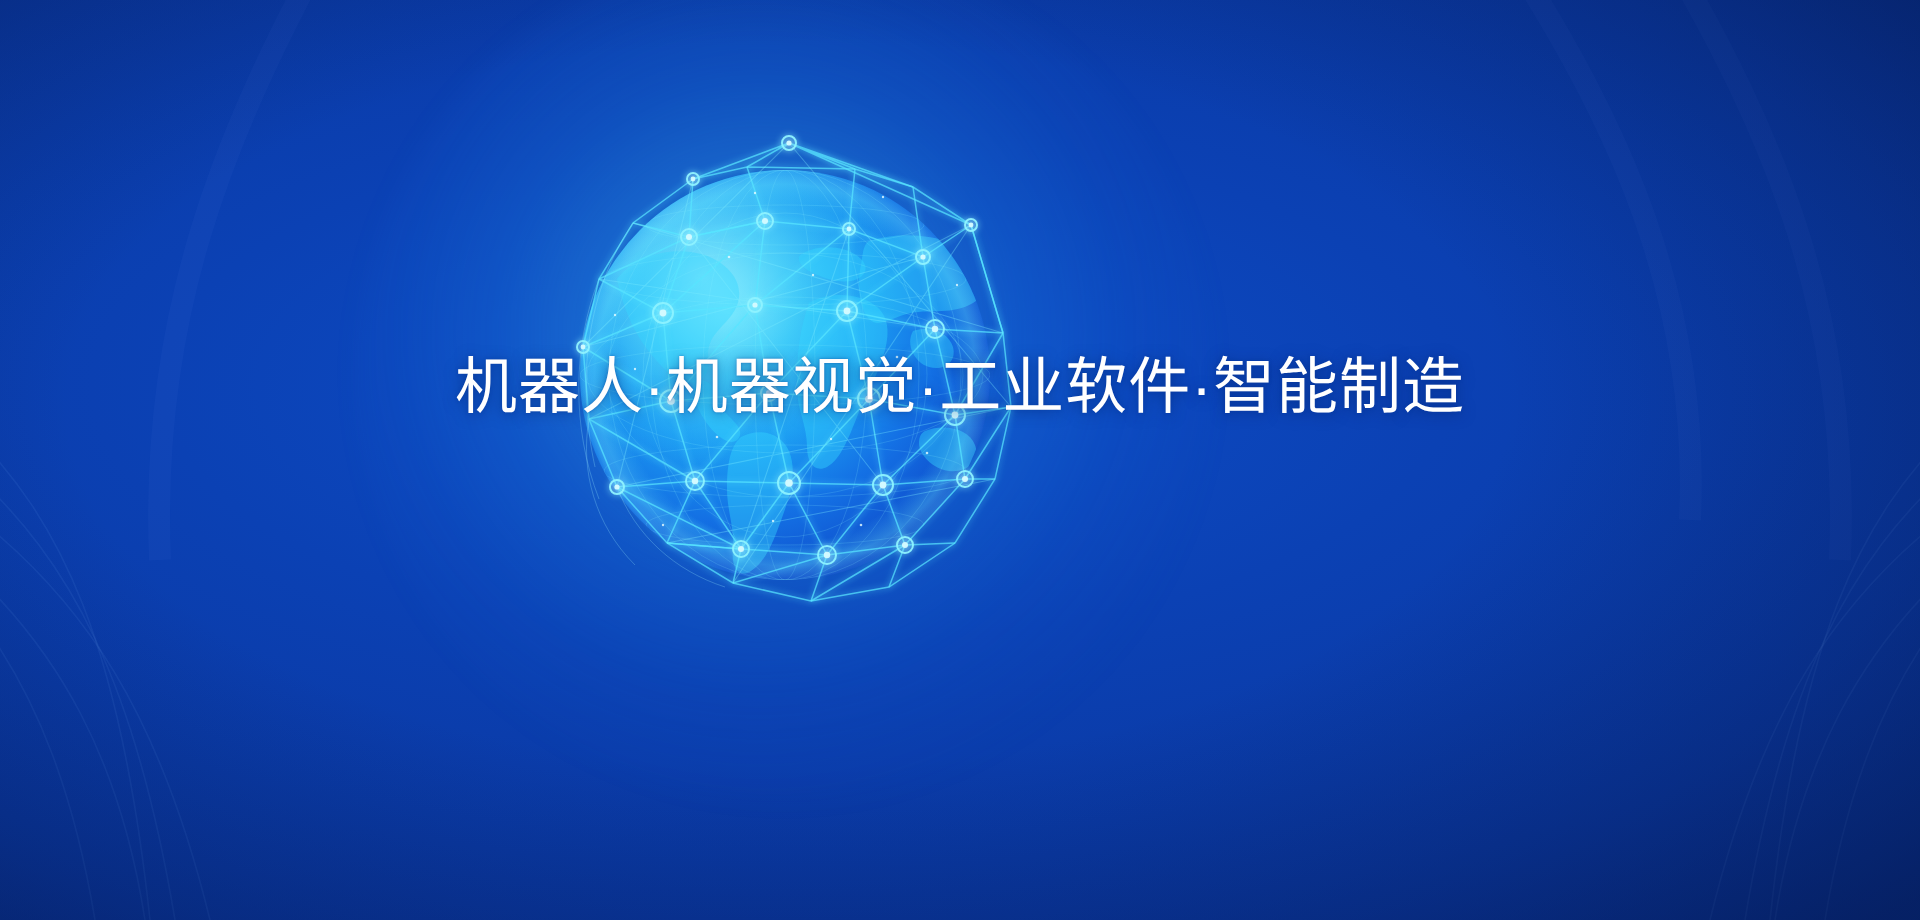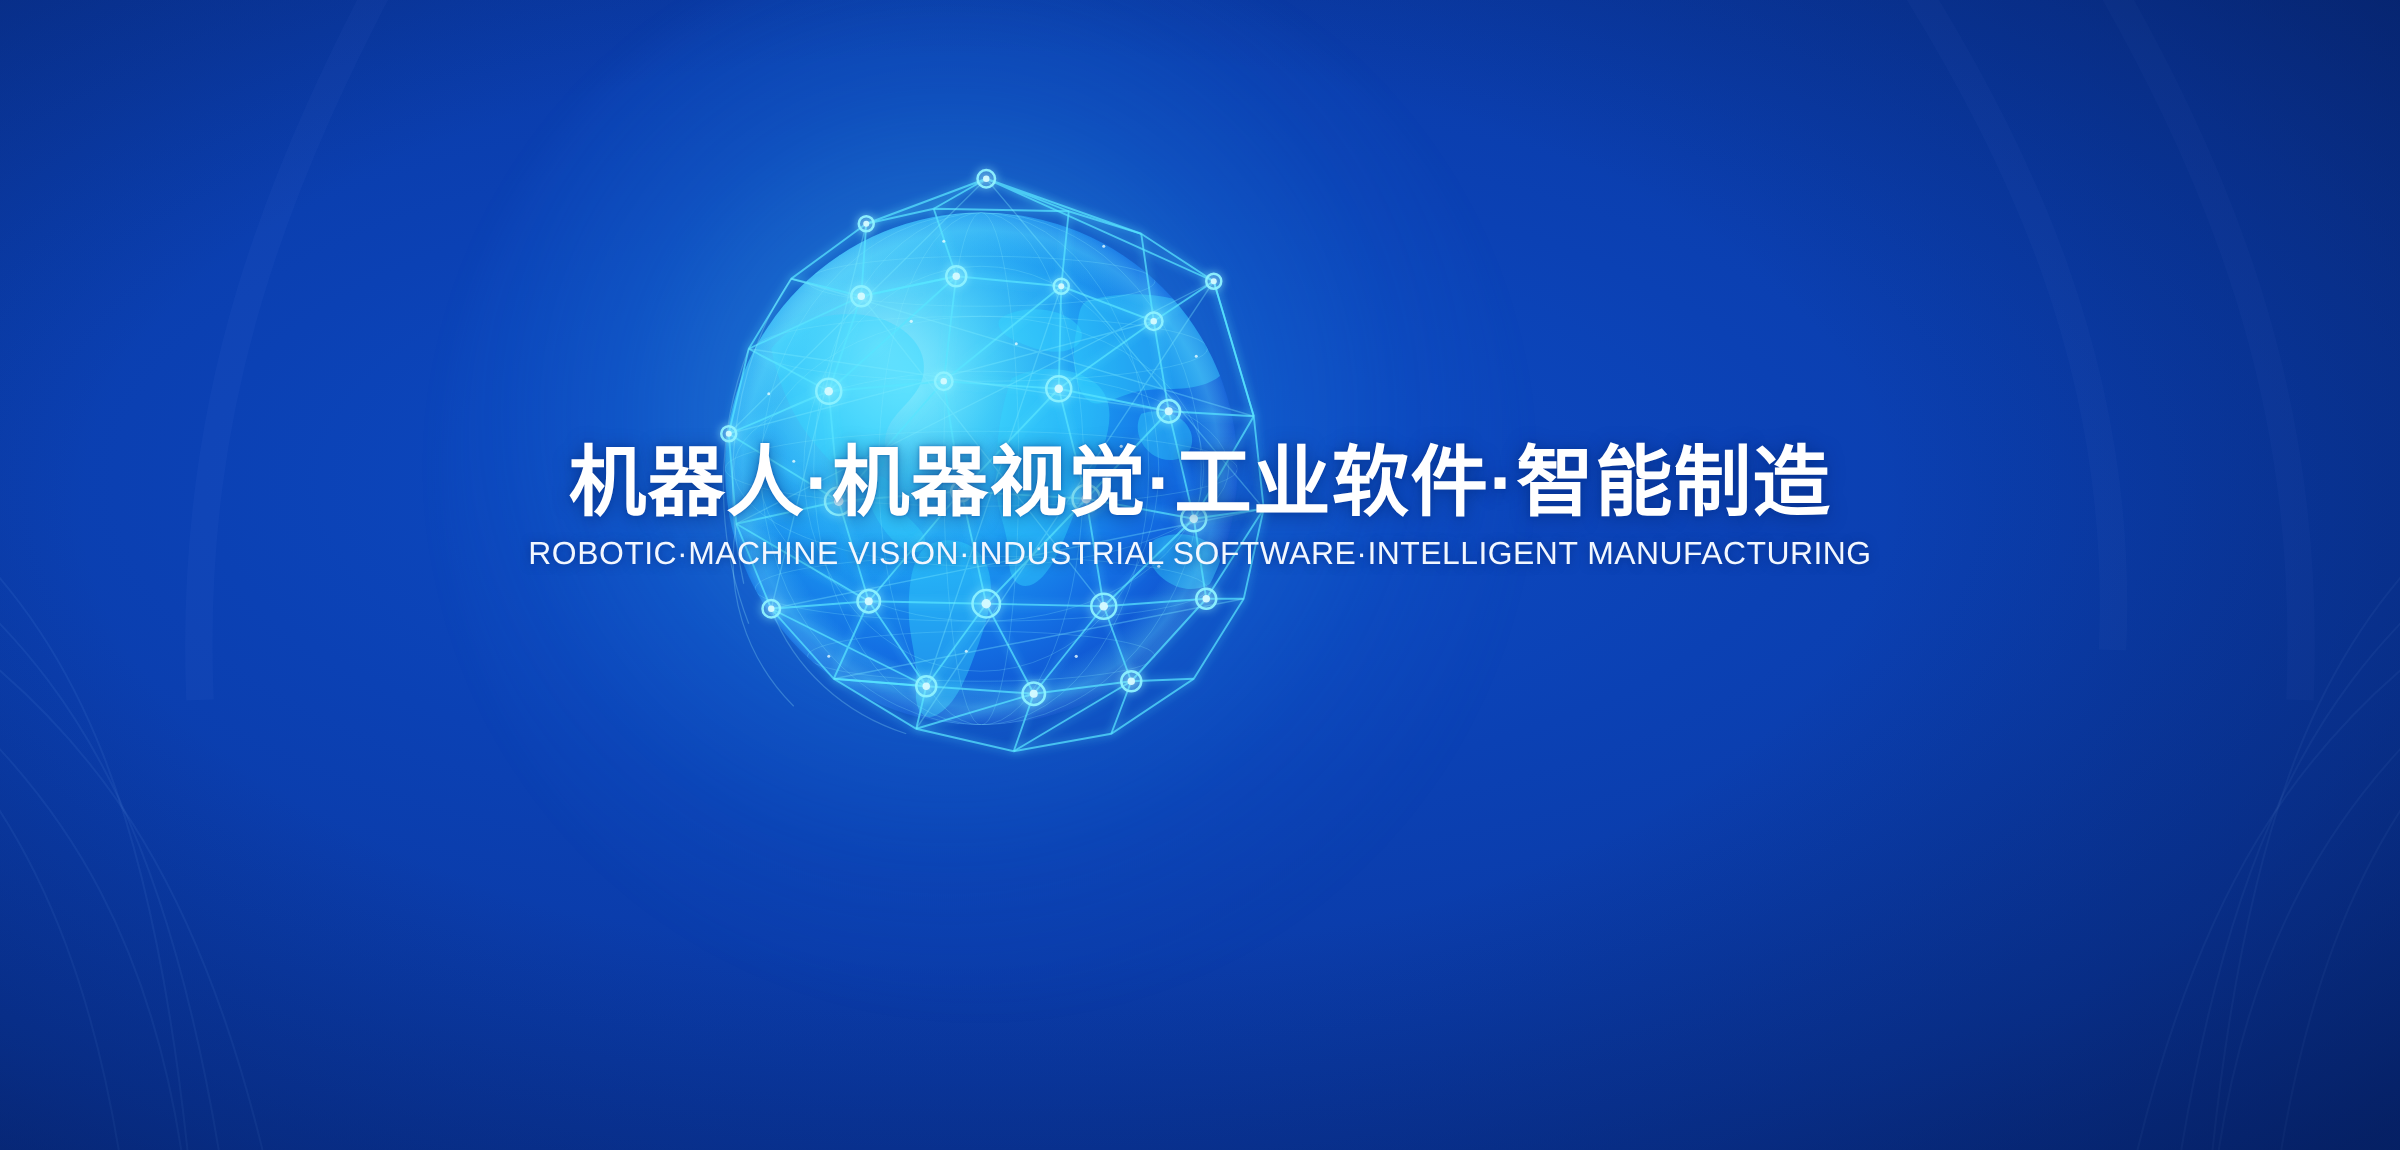--- a/index.html
+++ b/index.html
@@ -60,21 +60,21 @@
     position:absolute;
     left:0; right:0;
     top:352px;
     text-align:center;
     pointer-events:none;
   }
   .headline{
     margin:0;
     font-size:62px;
     line-height:70px;
-    font-weight:bold;
+    font-weight:normal;
     color:#ffffff;
     letter-spacing:1px;
     text-shadow:0 2px 14px rgba(4,36,110,.58), 0 0 3px rgba(10,60,160,.5);
     white-space:nowrap;
   }
   .subline{
     margin:6px 0 0 0;
     font-size:25.5px;
     line-height:30px;
     font-weight:400;
@@ -321,16 +321,15 @@
         <circle cx="-30" cy="-182" r="1.2"></circle>
           <circle cx="98" cy="-178" r="1.2"></circle>
       </g>
     </svg>
   </div>
 
   <div class="vignette"></div>
 
   <div class="text-block">
     <h1 class="headline">机器人·机器视觉·工业软件·智能制造</h1>
-    <p class="subline">ROBOTIC·MACHINE VISION·INDUSTRIAL SOFTWARE·INTELLIGENT MANUFACTURING</p>
   </div>
 
 </div>
 
 </body></html>

